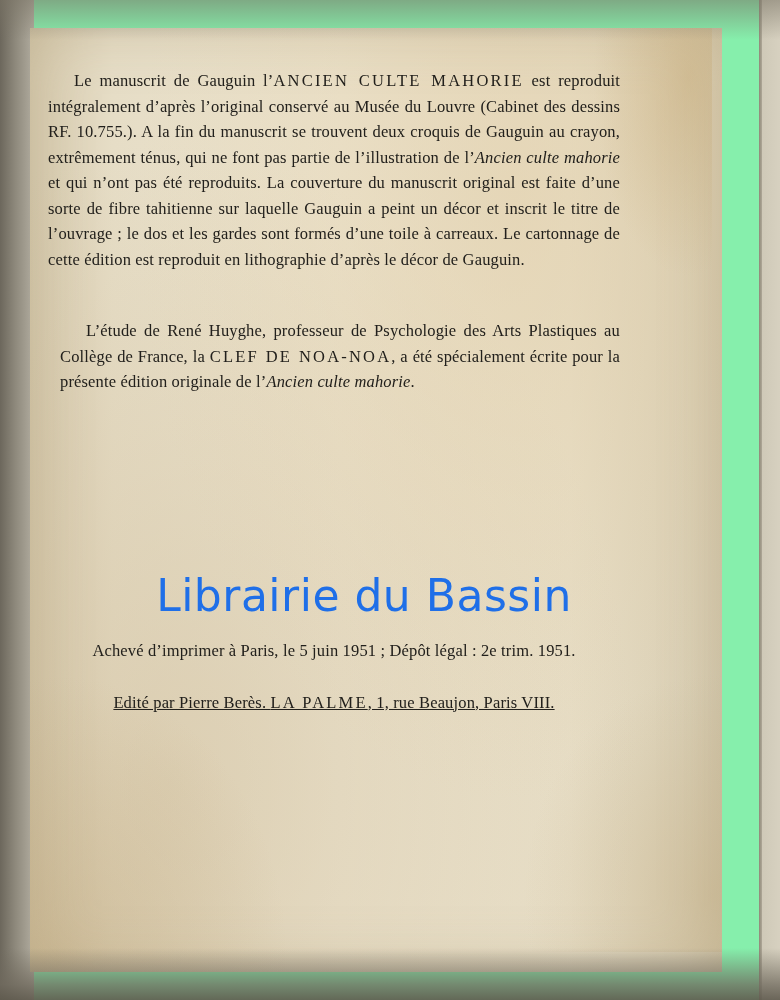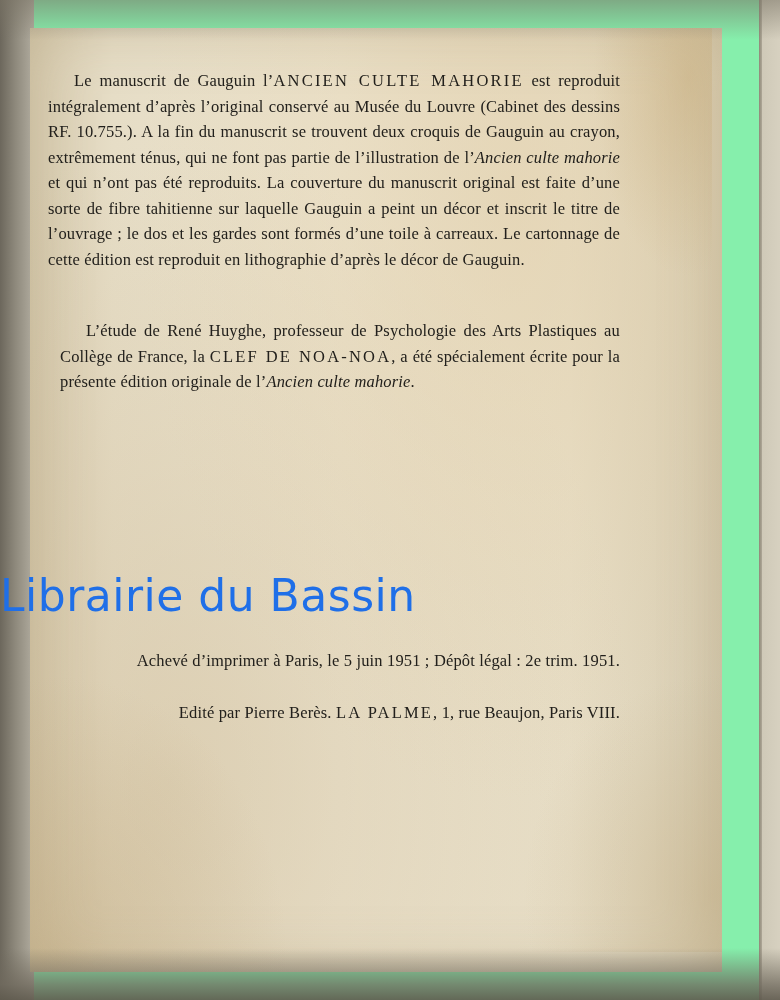--- a/index.html
+++ b/index.html
@@ -142,29 +142,30 @@
     width: 572px;
   }
   .colophon p {
     margin: 0;
     color: #22201c;
     font-size: 16.5px;
     line-height: 25.5px;
     text-align: justify;
     letter-spacing: 0.15px;
   }
-  .colophon .line-achieve { margin-top: 36px; text-align: right; }
-  .colophon .line-editor { margin-top: 26px; text-align: right; }
+  .colophon .line-achieve { margin-top: 26px; text-align: center; }
+  .colophon .line-editor { margin-top: 26px; text-align: center; text-decoration: underline; }
 
   
   .watermark {
     position: absolute;
     left: 0;
     top: 570px;
     width: 728px;
+    text-align: center;
     font-family: "DejaVu Sans", sans-serif;
     font-size: 44px;
     color: #1f6fe8;
     letter-spacing: 0.5px;
     pointer-events: none;
   }
 
   .indent { display: inline-block; width: 26px; }
 </style>
 </head>

